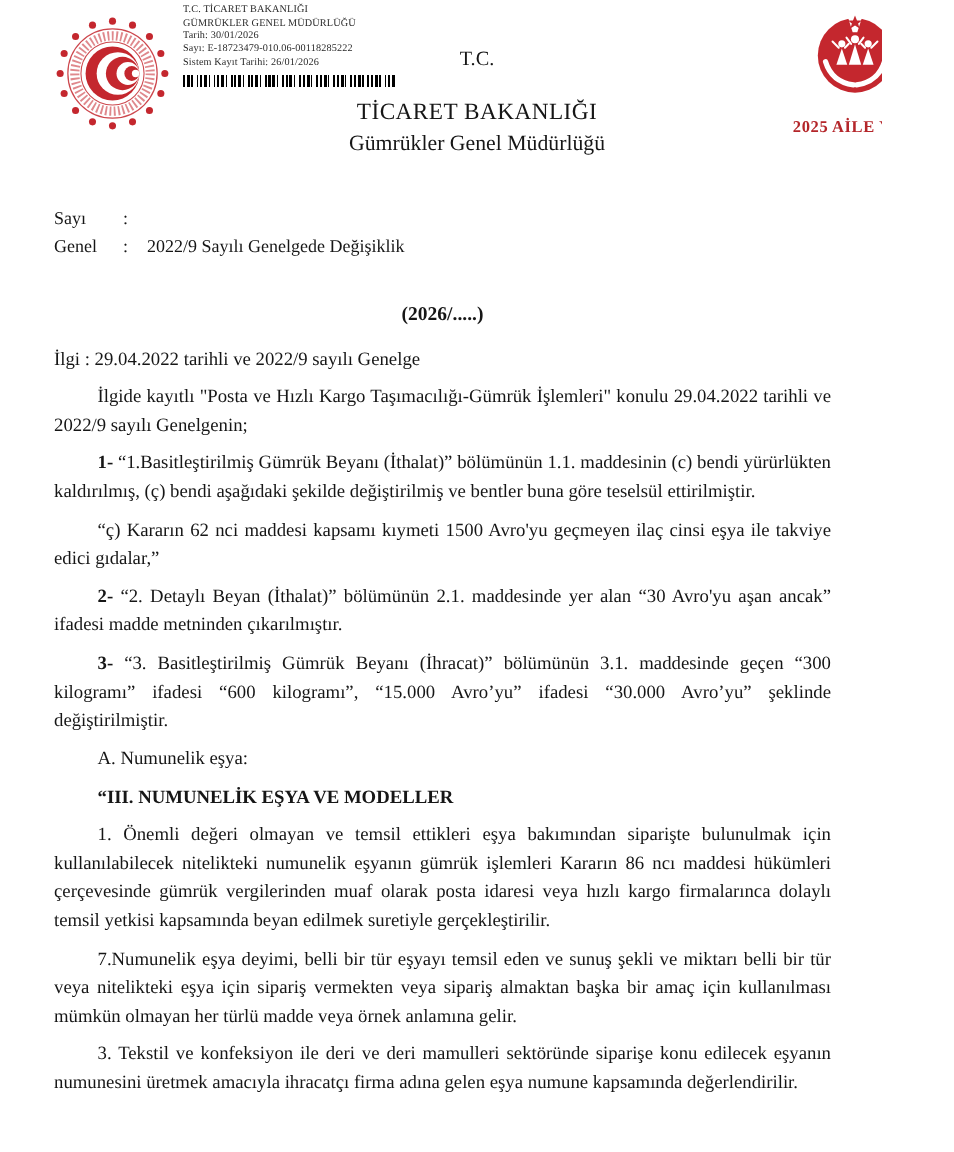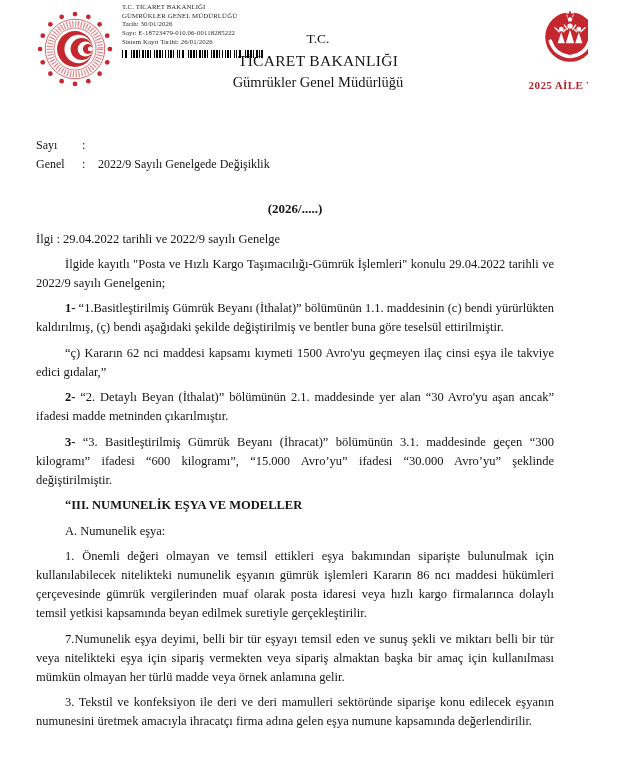--- a/index.html
+++ b/index.html
@@ -39,21 +39,21 @@
         #000 5.6px 6.4px, #fff 6.4px 9px,
         #000 9px 10.2px, #fff 10.2px 11.4px);
   }
   .head-center {
     position: absolute;
     left: 173px; top: 31px;
     width: 290px;
     text-align: center;
   }
   .head-tc { font-size: 13.5px; }
-  .head-ministry { font-size: 15.5px; margin-top: 5px; letter-spacing: .3px; }
+  .head-ministry { font-size: 15.5px; margin-top: 19px; letter-spacing: .3px; }
   .head-directorate { font-size: 14.5px; margin-top: 4px; }
 
   .logo-right {
     position: absolute;
     left: 518px; top: 7px;
     width: 104px;
     text-align: center;
   }
   .logo-right svg { width: 62px; height: 62px; display: block; margin: 0 auto; }
   .logo-right .caption {
@@ -195,21 +195,21 @@
     </div>
 
     <div class="ilgi">İlgi : 29.04.2022 tarihli ve 2022/9 sayılı Genelge</div>
 
     <p class="para"><b></b><span>İlgide kayıtlı "Posta ve Hızlı Kargo Taşımacılığı-Gümrük İşlemleri" konulu 29.04.2022 tarihli ve 2022/9 sayılı Genelgenin;</span></p>
     <p class="para"><b>1-</b><span> “1.Basitleştirilmiş Gümrük Beyanı (İthalat)” bölümünün 1.1. maddesinin (c) bendi yürürlükten kaldırılmış, (ç) bendi aşağıdaki şekilde değiştirilmiş ve bentler buna göre teselsül ettirilmiştir.</span></p>
     <p class="para"><b></b><span>“ç) Kararın 62 nci maddesi kapsamı kıymeti 1500 Avro'yu geçmeyen ilaç cinsi eşya ile takviye edici gıdalar,”</span></p>
     <p class="para"><b>2-</b><span> “2. Detaylı Beyan (İthalat)” bölümünün 2.1. maddesinde yer alan “30 Avro'yu aşan ancak” ifadesi madde metninden çıkarılmıştır.</span></p>
     <p class="para"><b>3-</b><span> “3. Basitleştirilmiş Gümrük Beyanı (İhracat)” bölümünün 3.1. maddesinde geçen “300 kilogramı” ifadesi “600 kilogramı”, “15.000 Avro’yu” ifadesi “30.000 Avro’yu” şeklinde değiştirilmiştir.</span></p>
 
+    <p class="para">A. Numunelik eşya:</p>
     <p class="para bold">“III. NUMUNELİK EŞYA VE MODELLER</p>
-    <p class="para">A. Numunelik eşya:</p>
 
     <p class="para">1. Önemli değeri olmayan ve temsil ettikleri eşya bakımından siparişte bulunulmak için kullanılabilecek nitelikteki numunelik eşyanın gümrük işlemleri Kararın 86 ncı maddesi hükümleri çerçevesinde gümrük vergilerinden muaf olarak posta idaresi veya hızlı kargo firmalarınca dolaylı temsil yetkisi kapsamında beyan edilmek suretiyle gerçekleştirilir.</p>
     <p class="para">7.Numunelik eşya deyimi, belli bir tür eşyayı temsil eden ve sunuş şekli ve miktarı belli bir tür veya nitelikteki eşya için sipariş vermekten veya sipariş almaktan başka bir amaç için kullanılması mümkün olmayan her türlü madde veya örnek anlamına gelir.</p>
     <p class="para">3. Tekstil ve konfeksiyon ile deri ve deri mamulleri sektöründe siparişe konu edilecek eşyanın numunesini üretmek amacıyla ihracatçı firma adına gelen eşya numune kapsamında değerlendirilir.</p>
 
   </div>
 </div>
 
 </body></html>

